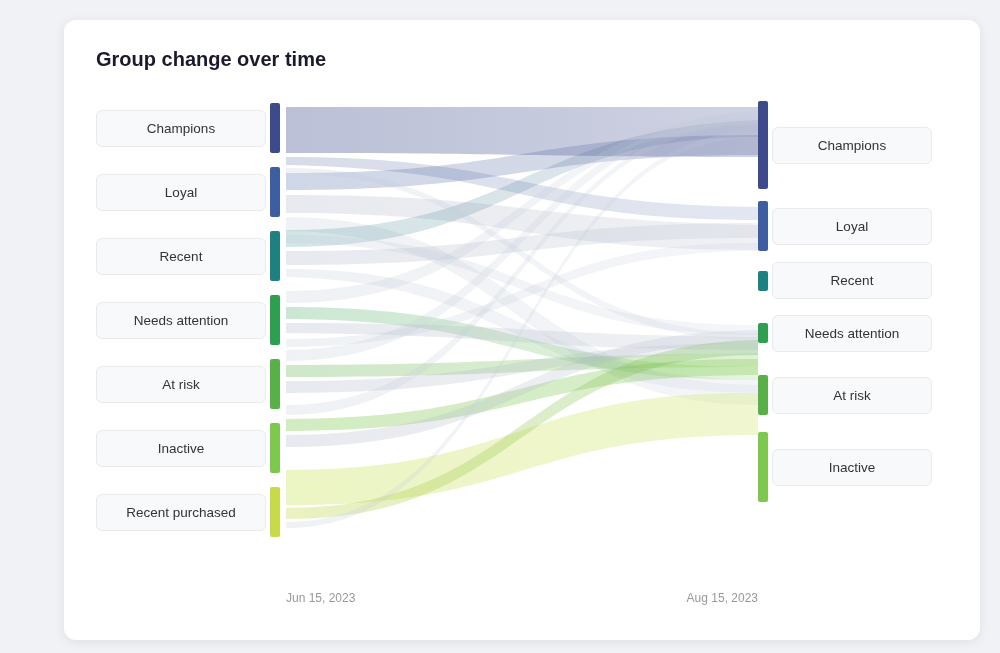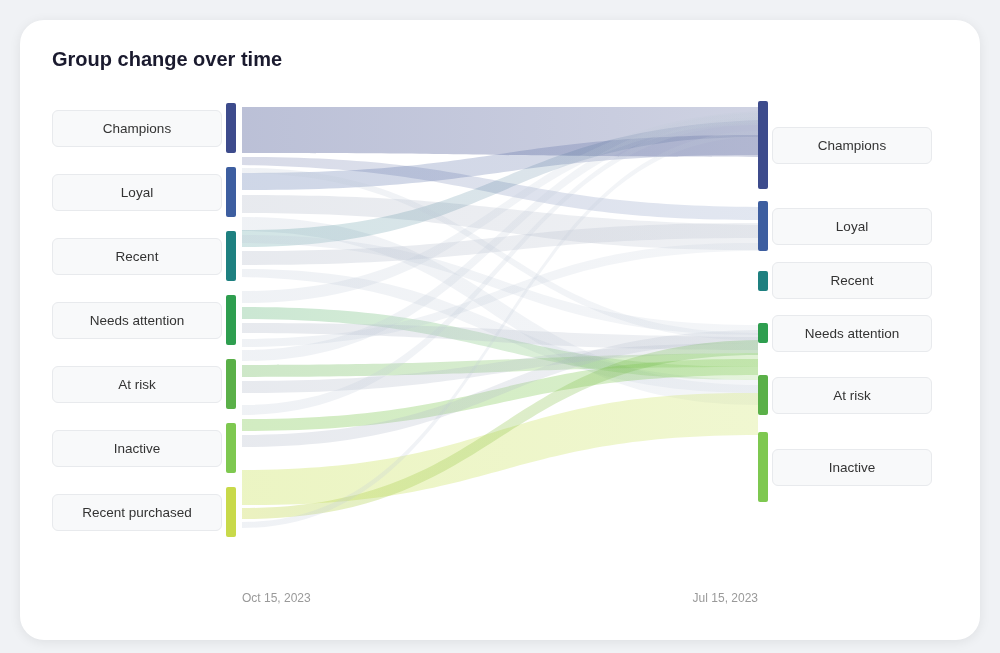--- a/index.html
+++ b/index.html
@@ -7,25 +7,26 @@
       background: #f0f2f5;
       font-family: -apple-system, BlinkMacSystemFont, 'Segoe UI', sans-serif;
       display: flex;
       justify-content: center;
       align-items: center;
       min-height: 100vh;
       padding: 20px;
     }
     .card {
       background: #fff;
-      border-radius: 24px;
+      border-radius: 12px;
       box-shadow: 0 2px 12px rgba(0,0,0,0.08);
       padding: 28px 32px 24px;
       width: 980px;
       min-height: 620px;
+      margin-left: 44px;
     }
     .card-title {
       font-size: 20px;
       font-weight: 600;
       color: #1a1a2e;
       margin-bottom: 24px;
     }
     .label-box-left {
       background: #f8f9fa;
       border: 1px solid #e8eaed;
@@ -249,17 +250,17 @@
 
         <div style="display:flex; align-items:center; margin-bottom:5px; height:70px;">
           <div class="node-bar-right" style="height:70px; background:#7ec850;"></div>
           <div class="label-box-right"><span>Inactive</span></div>
         </div>
       </div>
 
     </div>
 
     <div style="display:flex; justify-content:space-between; padding: 6px 190px 0; font-size:12px; color:#999;">
-      <span>Oct 15, 2023</span>
-      <span>Jul 15, 2023</span>
+      <span>Jun 15, 2023</span>
+      <span>Aug 15, 2023</span>
     </div>
   </div>
 </div>
 
 </body></html>

